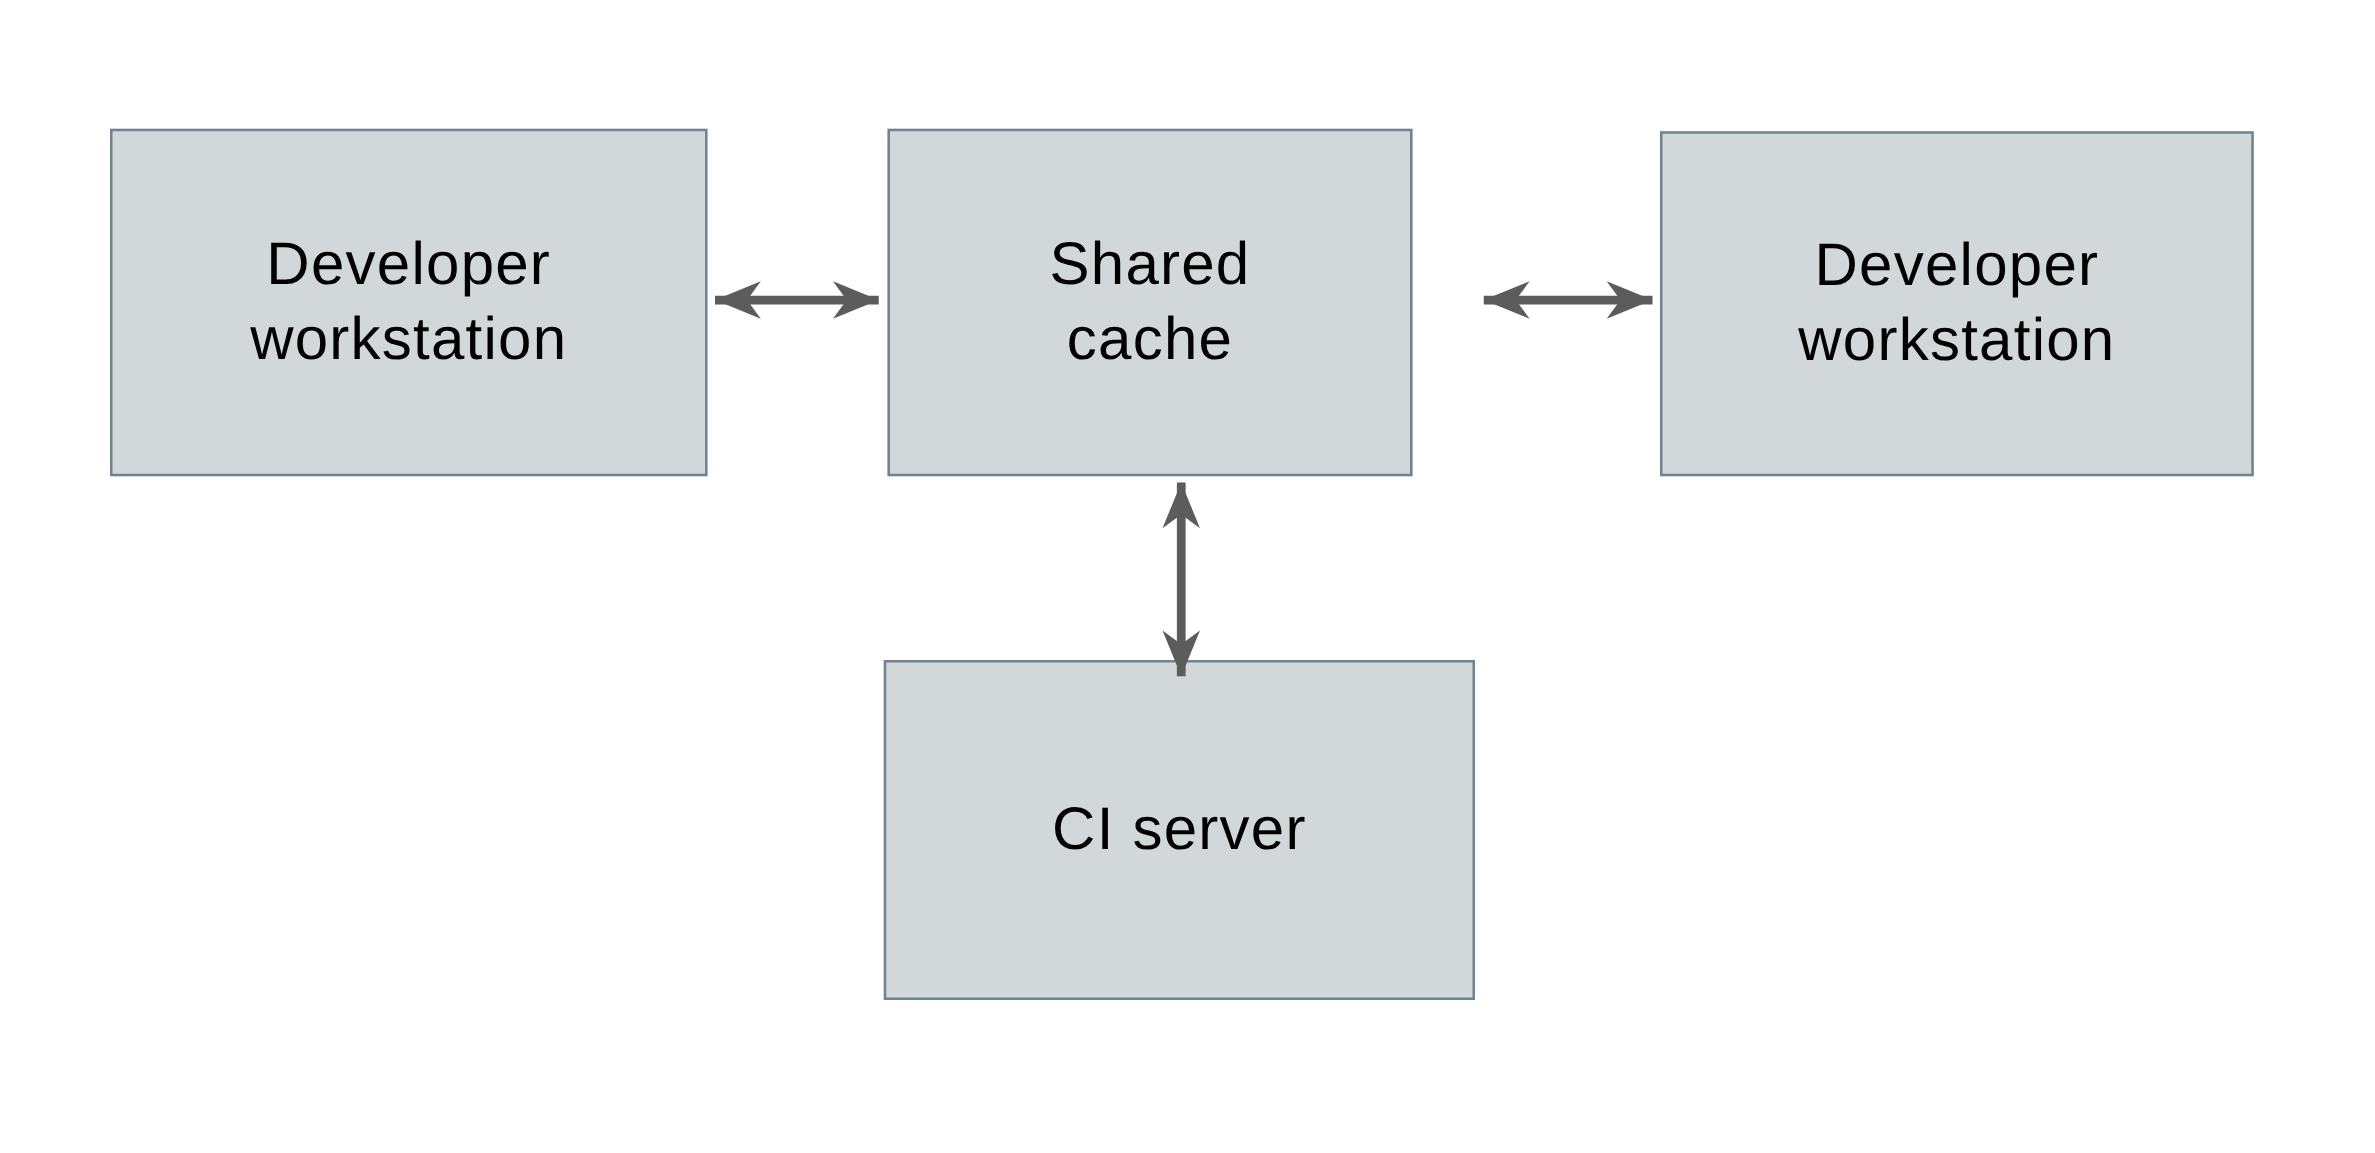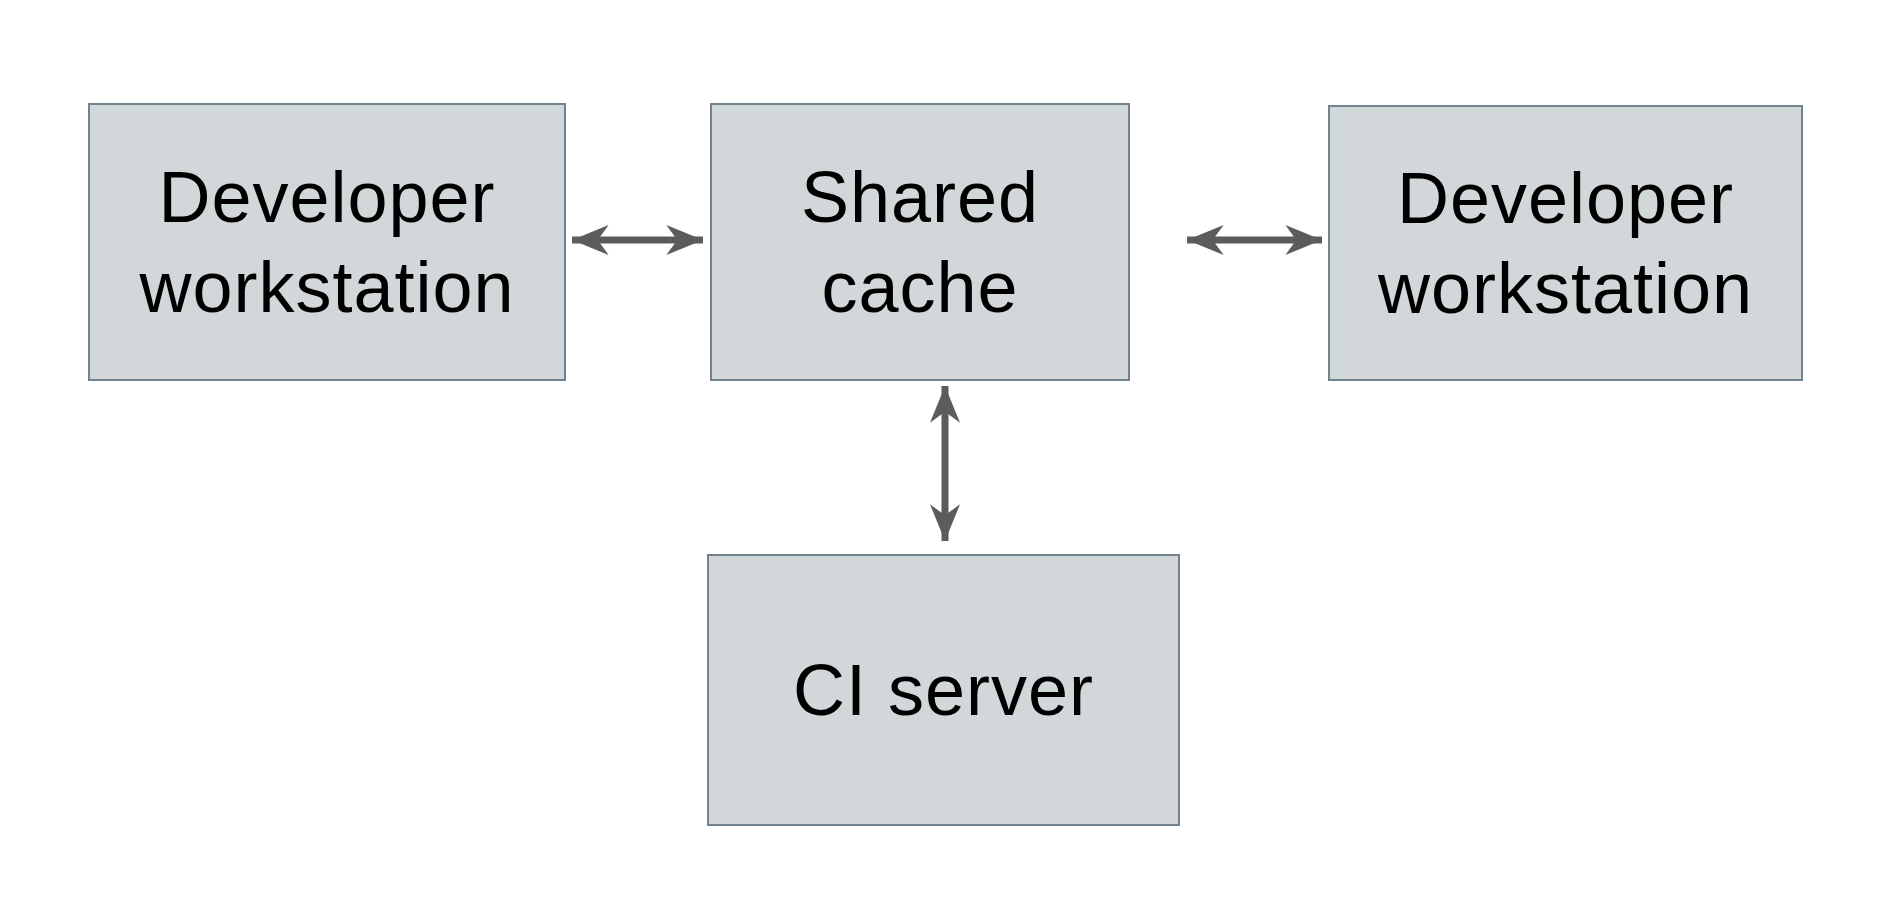--- a/index.html
+++ b/index.html
@@ -25,30 +25,30 @@
     position: absolute;
     background: var(--box-fill);
     border: 2px solid var(--box-border);
     display: flex;
     align-items: center;
     justify-content: center;
     text-align: center;
   }
   .node-label {
     color: var(--text-color);
-    font-size: 72px;
+    font-size: 48px;
     line-height: 1.25;
     letter-spacing: 1px;
     white-space: pre-line;
     font-weight: 400;
   }
   #node-dev-left   { left: 88px;   top: 103px; width: 478px; height: 278px; }
   #node-cache      { left: 710px;  top: 103px; width: 420px; height: 278px; }
   #node-dev-right  { left: 1328px; top: 105px; width: 475px; height: 276px; }
-  #node-ci         { left: 707px;  top: 554px; width: 473px; height: 272px; }
+  #node-ci         { left: 707px;  top: 528px; width: 473px; height: 272px; }
   .edges-layer {
     position: absolute;
     left: 0; top: 0;
     width: 1900px;
     height: 922px;
     pointer-events: none;
   }
   .edge-line {
     stroke: var(--arrow-color);
     stroke-width: 7;

